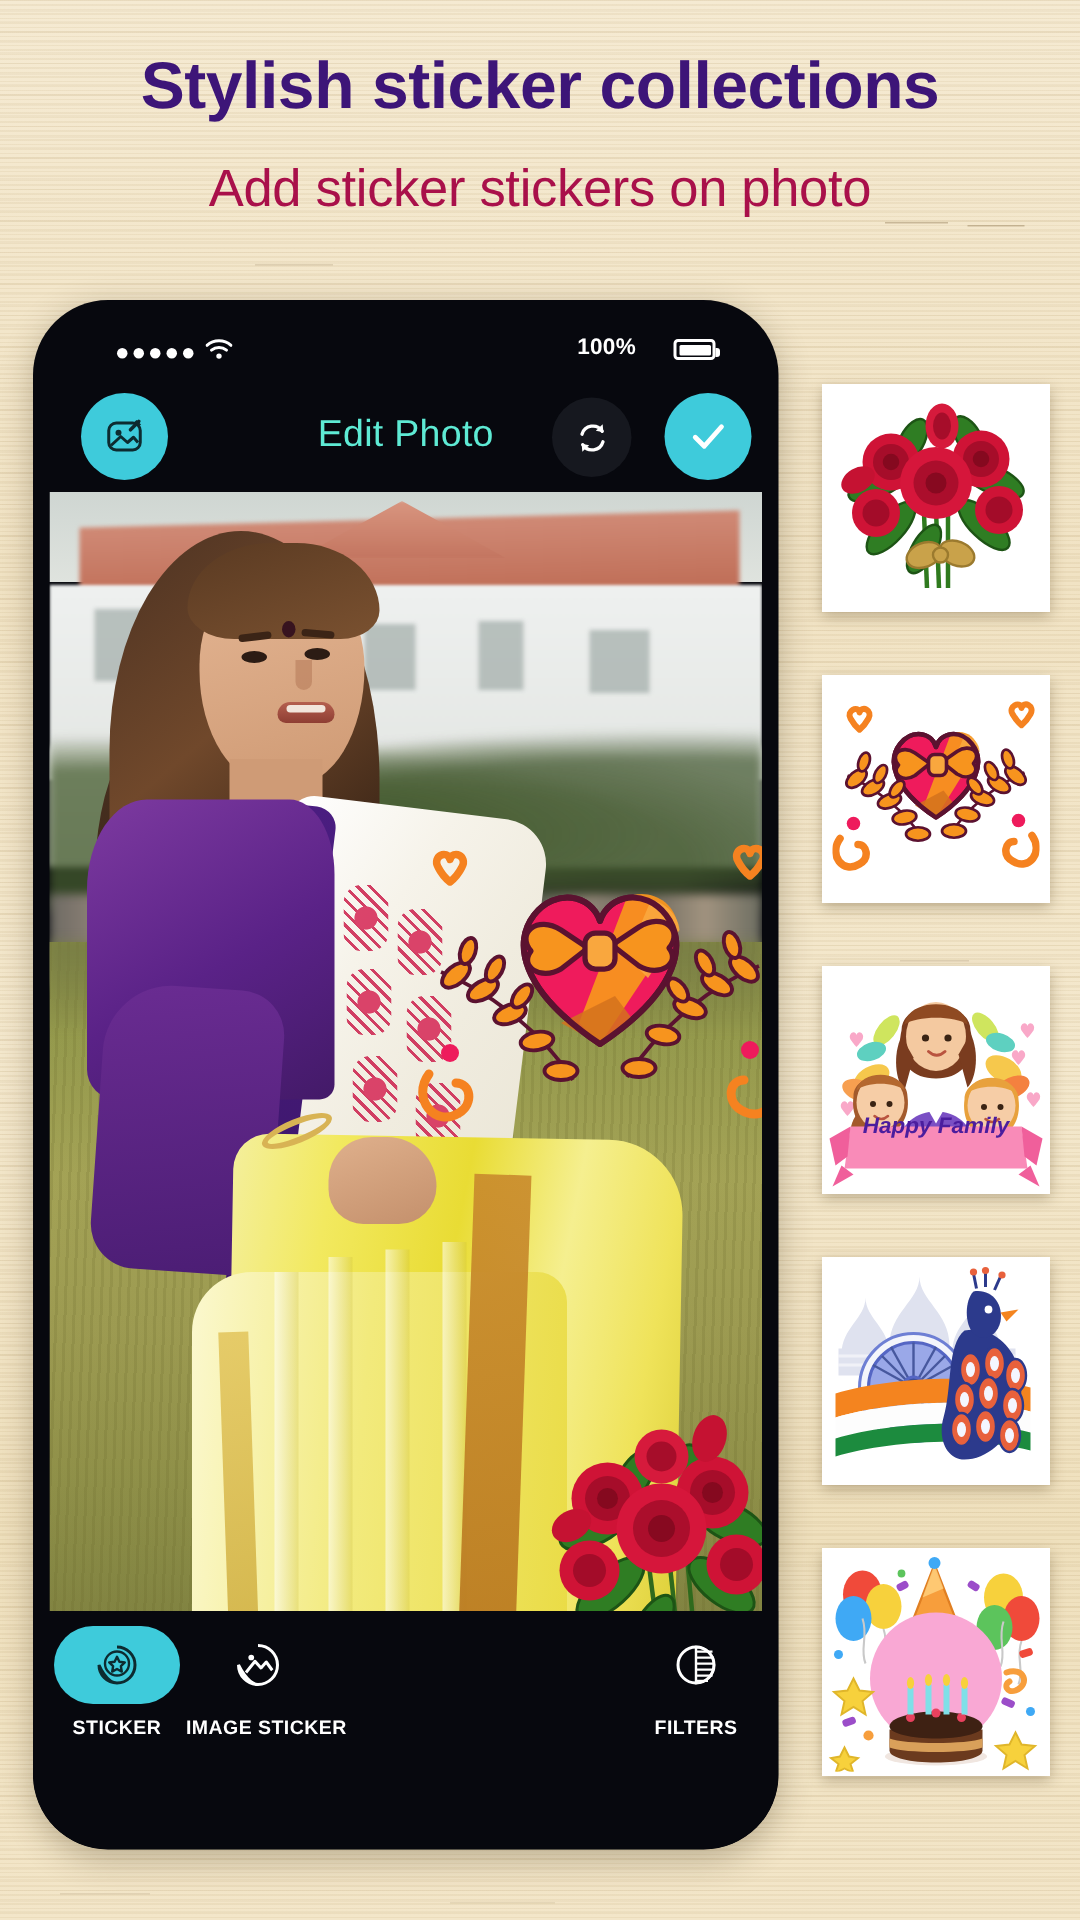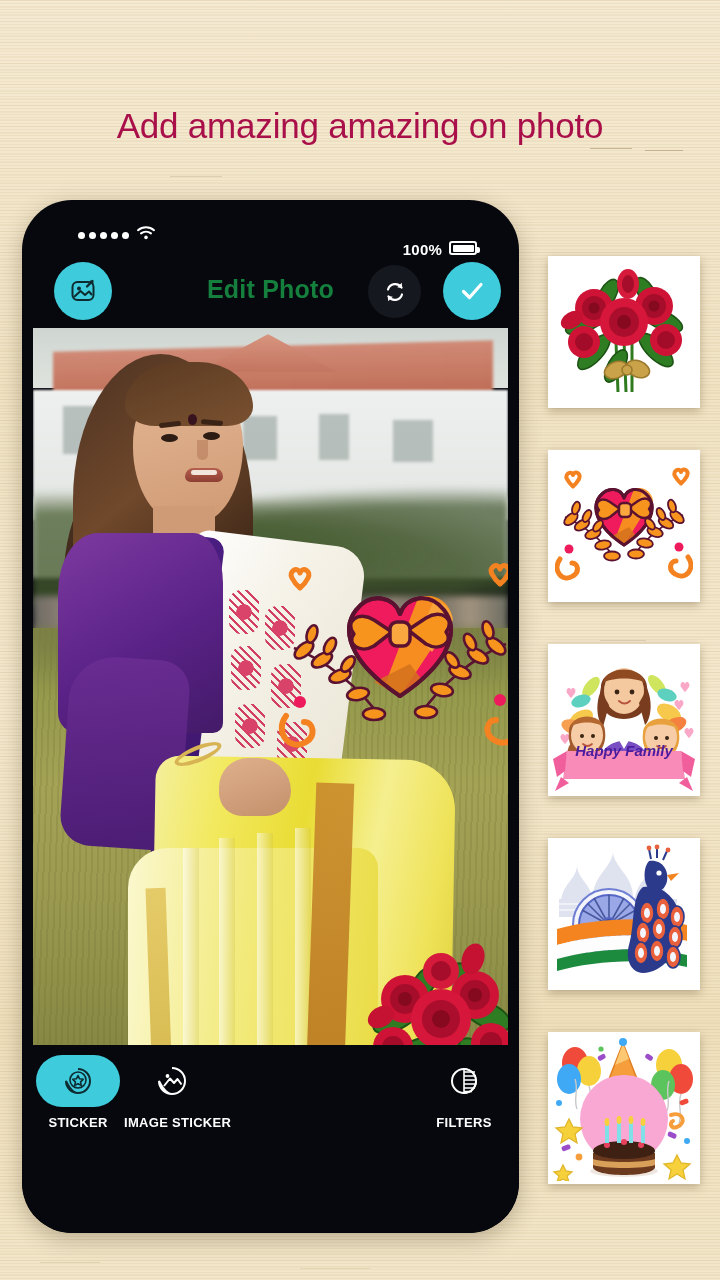--- a/index.html
+++ b/index.html
@@ -48,35 +48,35 @@
     box-shadow:0 6px 22px rgba(60,45,20,.30);
     overflow:hidden;z-index:6;
   }
   #phone-inner{position:absolute;inset:0;border-radius:50px;overflow:hidden;}
 
   
   #status-bar{position:absolute;top:22px;left:0;width:497px;height:28px;}
   #status-left{position:absolute;left:56px;top:4px;display:flex;align-items:center;gap:4px;}
   .sig-dot{width:7px;height:7px;border-radius:50%;background:#fff;display:inline-block;}
   #wifi-icon{margin-left:4px;display:inline-block;}
-  #status-right{position:absolute;right:42px;top:19px;display:flex;align-items:flex-start;gap:7px;}
+  #status-right{position:absolute;right:42px;top:1px;display:flex;align-items:flex-end;gap:25px;}
   #battery-pct{color:#fff;font-size:15px;font-weight:bold;letter-spacing:.2px;}
   #battery-icon{width:28px;height:14px;border:2px solid #fff;border-radius:3px;position:relative;}
   #battery-icon:after{content:"";position:absolute;right:-5px;top:4px;width:3px;height:6px;background:#fff;border-radius:0 2px 2px 0;}
   #battery-fill{position:absolute;inset:1.5px;background:#fff;border-radius:1px;}
 
   
   #navbar{position:absolute;top:62px;left:0;width:497px;height:64px;}
   #btn-gallery{
     position:absolute;left:32px;top:0;width:58px;height:58px;border-radius:50%;
     background:#3ecbdb;display:flex;align-items:center;justify-content:center;
   }
   #nav-title{
     position:absolute;left:0;width:497px;top:13px;text-align:center;
-    color:#15803d;font-size:25px;font-weight:bold;letter-spacing:.2px;
+    color:#5eead4;font-size:25px;font-weight:normal;letter-spacing:.2px;
   }
   #btn-reset{
     position:absolute;right:98px;top:3px;width:53px;height:53px;border-radius:50%;
     background:#16181f;display:flex;align-items:center;justify-content:center;
   }
   #btn-done{
     position:absolute;right:18px;top:0;width:58px;height:58px;border-radius:50%;
     background:#3ecbdb;display:flex;align-items:center;justify-content:center;
   }
 
@@ -154,21 +154,21 @@
     background:linear-gradient(#c98a2c,#b8761f);transform:rotate(2deg);opacity:.9;}
   .w-border-strip2{position:absolute;left:116px;top:560px;width:20px;height:200px;
     background:linear-gradient(#e2c45a,#cfae3f);transform:rotate(-2deg);opacity:.85;}
 
   
   #sticker-heart{position:absolute;left:245px;top:228px;width:245px;height:215px;}
   
   #sticker-rose{position:absolute;left:330px;top:615px;width:160px;height:200px;}
 
   
-  #toolbar{position:absolute;left:0;bottom:0;width:497px;height:188px;background:#07080e;}
+  #toolbar{position:absolute;left:0;bottom:0;width:497px;height:159px;background:#07080e;}
   .tool{position:absolute;top:10px;width:96px;text-align:center;}
   .tool-ico{height:52px;display:flex;align-items:center;justify-content:center;}
   .tool-pill{width:84px;height:52px;border-radius:26px;background:#3ecbdb;
     display:flex;align-items:center;justify-content:center;margin:0 auto;}
   .tool-lbl{margin-top:8px;color:#fff;font-size:13px;font-weight:bold;letter-spacing:.3px;white-space:nowrap;}
 
   
   #sticker-rail{position:absolute;left:548px;top:256px;width:152px;z-index:7;}
   .sticker-card{
     width:152px;height:152px;background:#fff;margin-bottom:42px;
@@ -185,21 +185,22 @@
 <div id="wood-bg">
   <div class="grain-mark" style="left:590px;top:148px;width:42px;"></div>
   <div class="grain-mark" style="left:645px;top:150px;width:38px;"></div>
   <div class="grain-mark" style="left:170px;top:176px;width:52px;opacity:.5;"></div>
   <div class="grain-mark" style="left:600px;top:640px;width:46px;opacity:.45;"></div>
   <div class="grain-mark" style="left:40px;top:1262px;width:60px;opacity:.4;"></div>
   <div class="grain-mark" style="left:300px;top:1268px;width:70px;opacity:.35;"></div>
 </div>
 
 <div id="header">
-  <div id="title-sub">Add amazing amazing on photo</div>
+  <div id="title-main">Stylish sticker collections</div>
+  <div id="title-sub">Add sticker stickers on photo</div>
 </div>
 
 <div id="phone">
  <div id="phone-inner">
 
   <div id="status-bar">
     <div id="status-left">
       <span class="sig-dot"></span>
           <span class="sig-dot"></span>
           <span class="sig-dot"></span>

